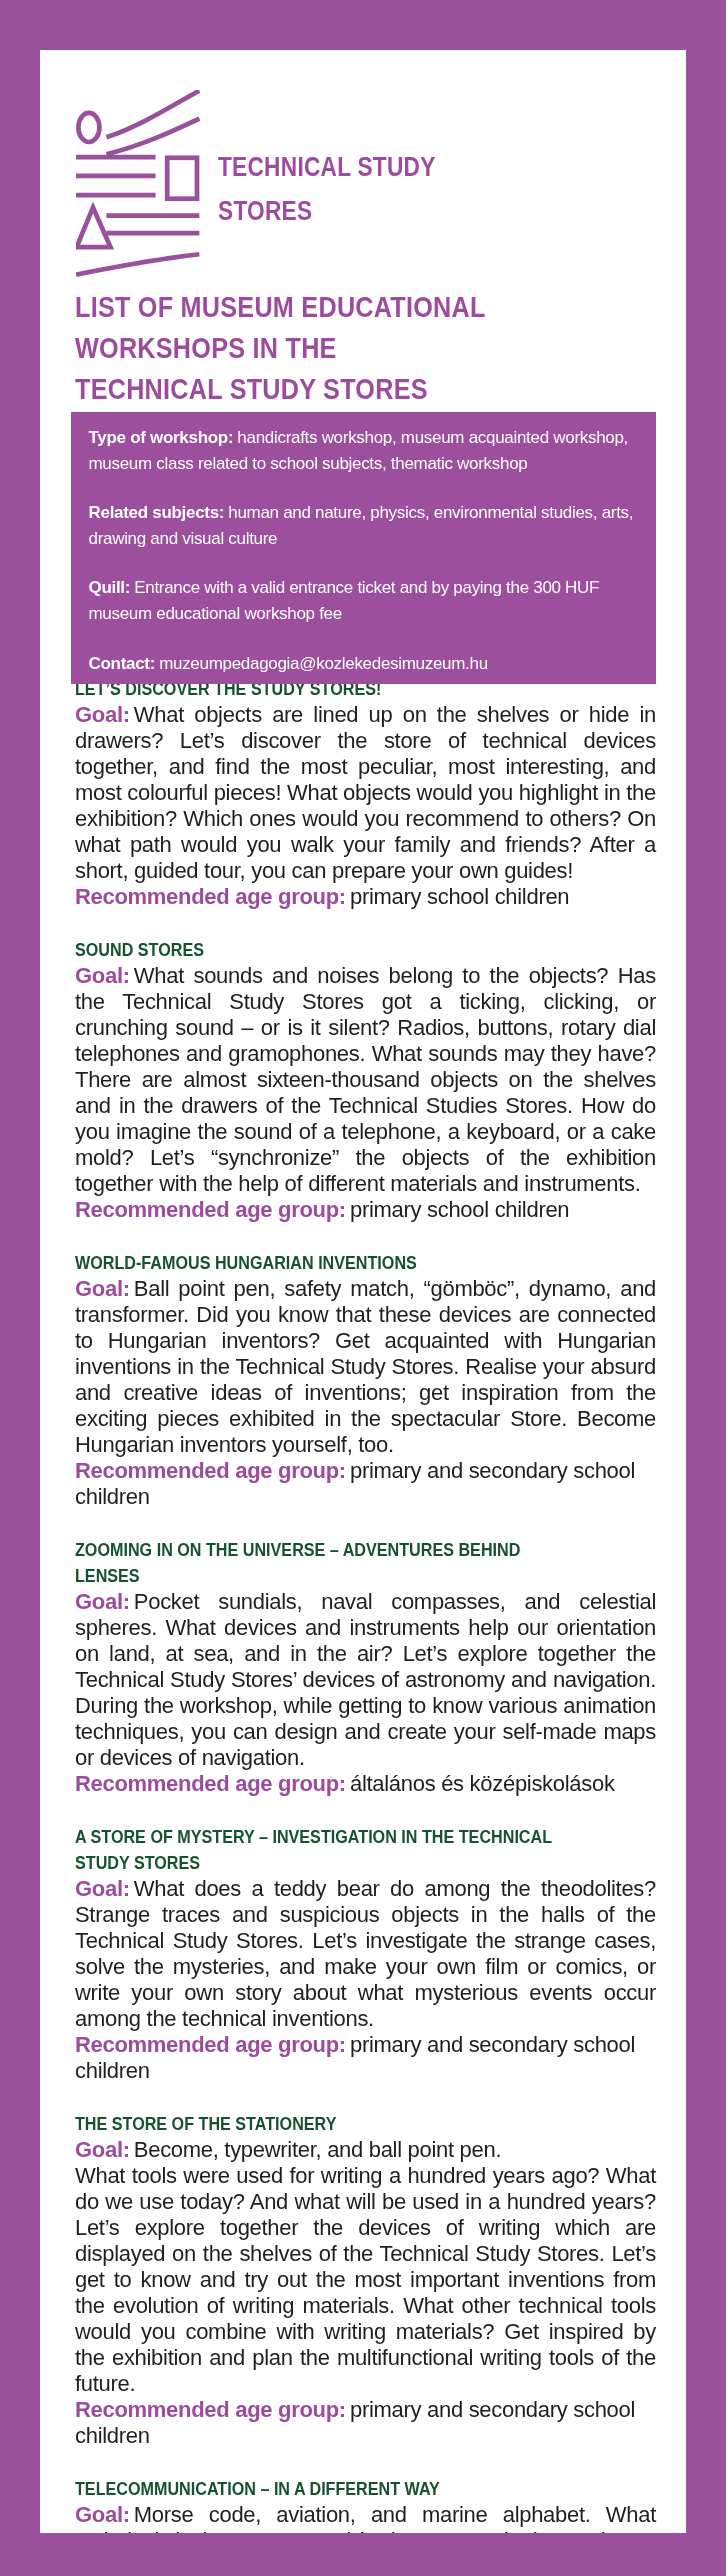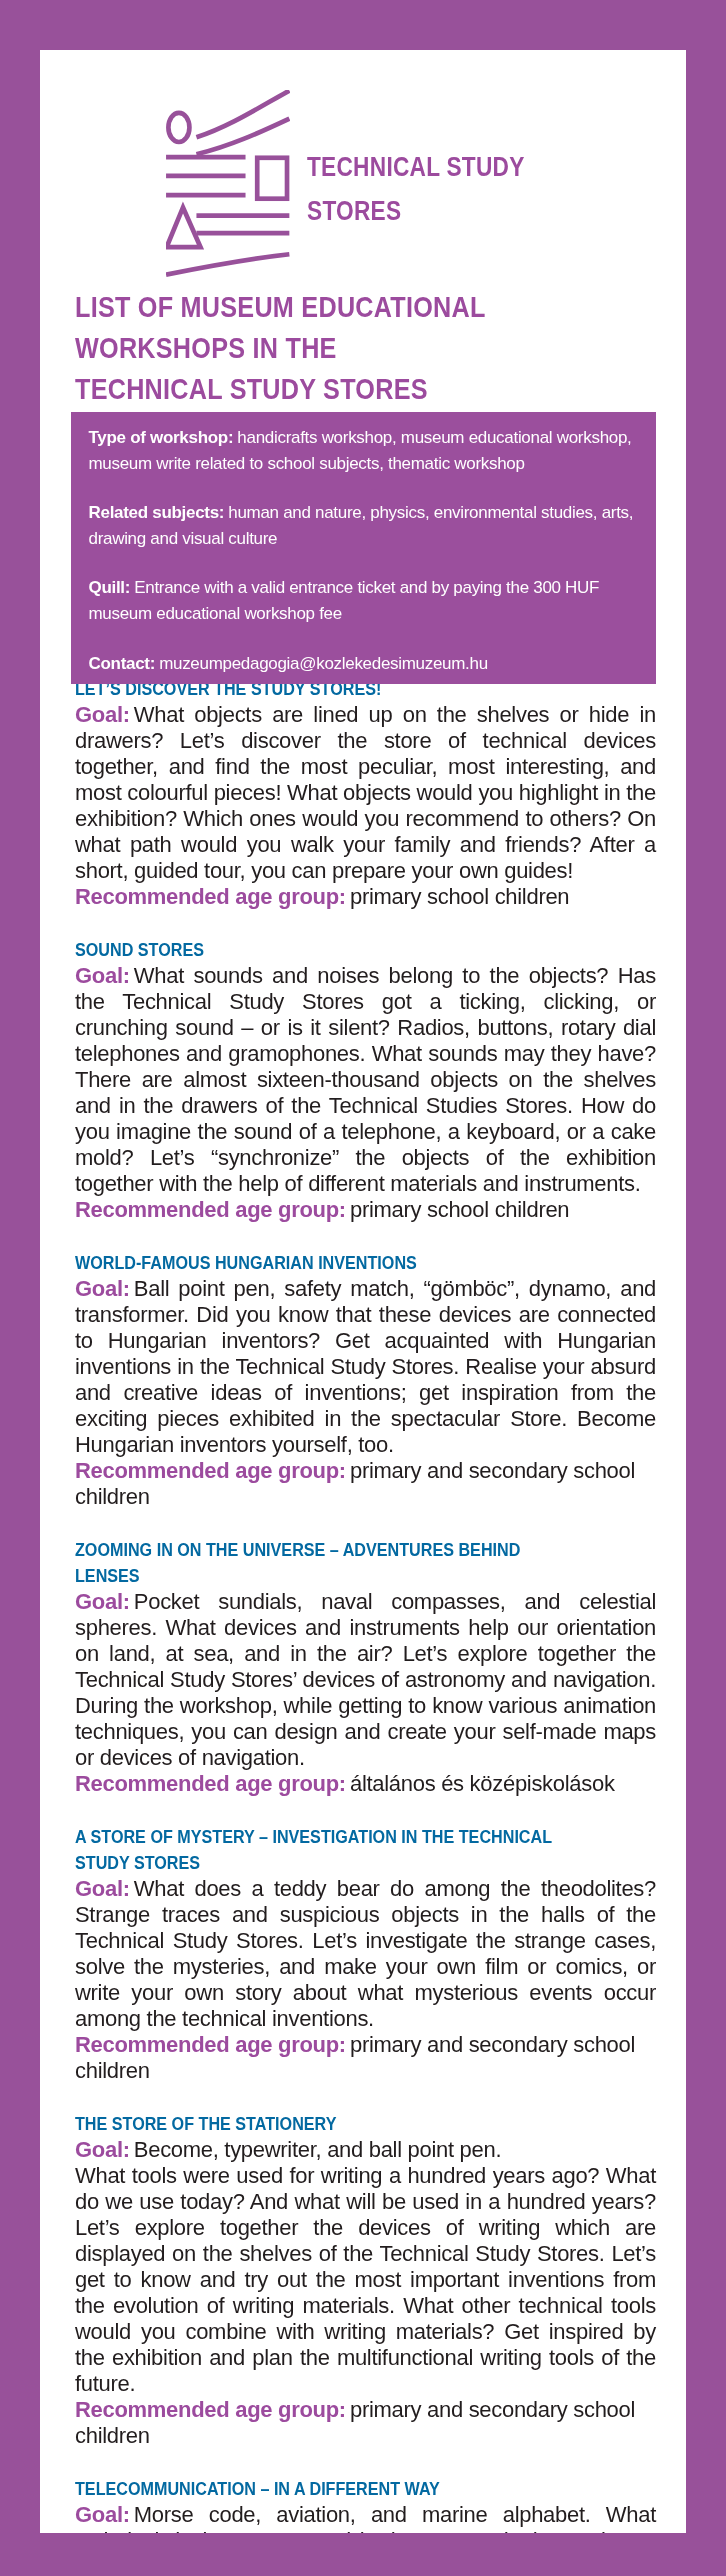--- a/index.html
+++ b/index.html
@@ -19,21 +19,21 @@
     top: 50px;
     width: 646px;
     height: 2483px;
     background: #ffffff;
     box-sizing: border-box;
     padding: 40px 30px 0 35px;
     overflow: hidden;
   }
 
   
-  .logo-row { display: flex; margin: 0 0 9.4px 1.2px; justify-content: center; }
+  .logo-row { display: flex; margin: 0 0 9.4px 1.2px; }
   .logo-mark { flex: 0 0 auto; }
   .logo-text {
     margin: 55px 0 0 17.6px;
     color: #9c4b9e;
     font-weight: 700;
     font-size: 27px;
     line-height: 44px;
     letter-spacing: 0.3px;
     white-space: nowrap;
   }
@@ -73,21 +73,21 @@
 
   
   section { margin: 0; }
   section + section { margin-top: 27px; }
 
   h2 {
     margin: 0;
     font-size: 19px;
     line-height: 26px;
     font-weight: 700;
-    color: #0369a1;
+    color: #14532d;
     letter-spacing: 0;
   }
   h2 .h2inner { display: inline-block; transform: scaleX(0.85); transform-origin: left top; }
 
   p.goal, p.age {
     margin: 0;
     font-size: 22px;
     line-height: 26px;
     letter-spacing: -0.3px;
     color: #221d1e;
@@ -122,21 +122,21 @@
     </div>
 
     <h1 class="title">
       <span>LIST OF MUSEUM EDUCATIONAL</span>
       <span>WORKSHOPS IN THE</span>
       <span>TECHNICAL STUDY STORES</span>
     </h1>
 
     <div class="info-box">
       <p>
-        <strong>Type of workshop:</strong><span>handicrafts workshop, museum educational workshop, museum write related to school subjects, thematic workshop</span>
+        <strong>Type of workshop:</strong><span>handicrafts workshop, museum acquainted workshop, museum class related to school subjects, thematic workshop</span>
       </p>
       <p>
         <strong>Related subjects:</strong><span>human and nature, physics, environmental studies, arts, drawing and visual culture</span>
       </p>
       <p>
         <strong>Quill:</strong><span>Entrance with a valid entrance ticket and by paying the 300 HUF museum educational workshop fee</span>
       </p>
       <p>
         <strong>Contact:</strong><span>muzeumpedagogia@kozlekedesimuzeum.hu</span>
       </p>

